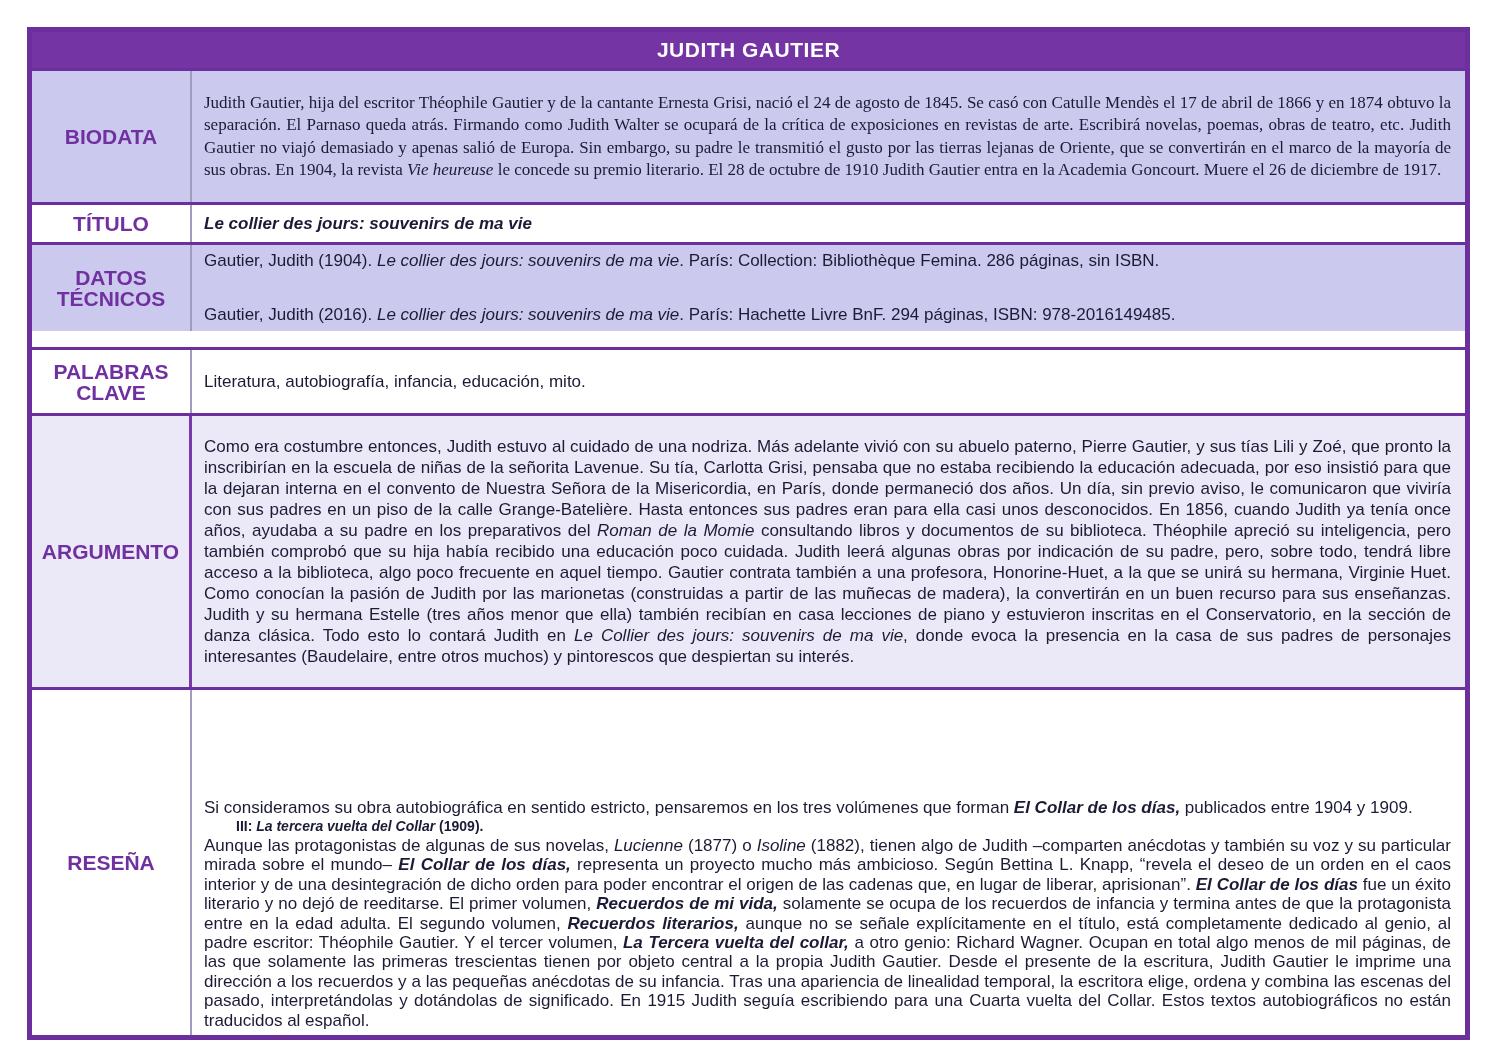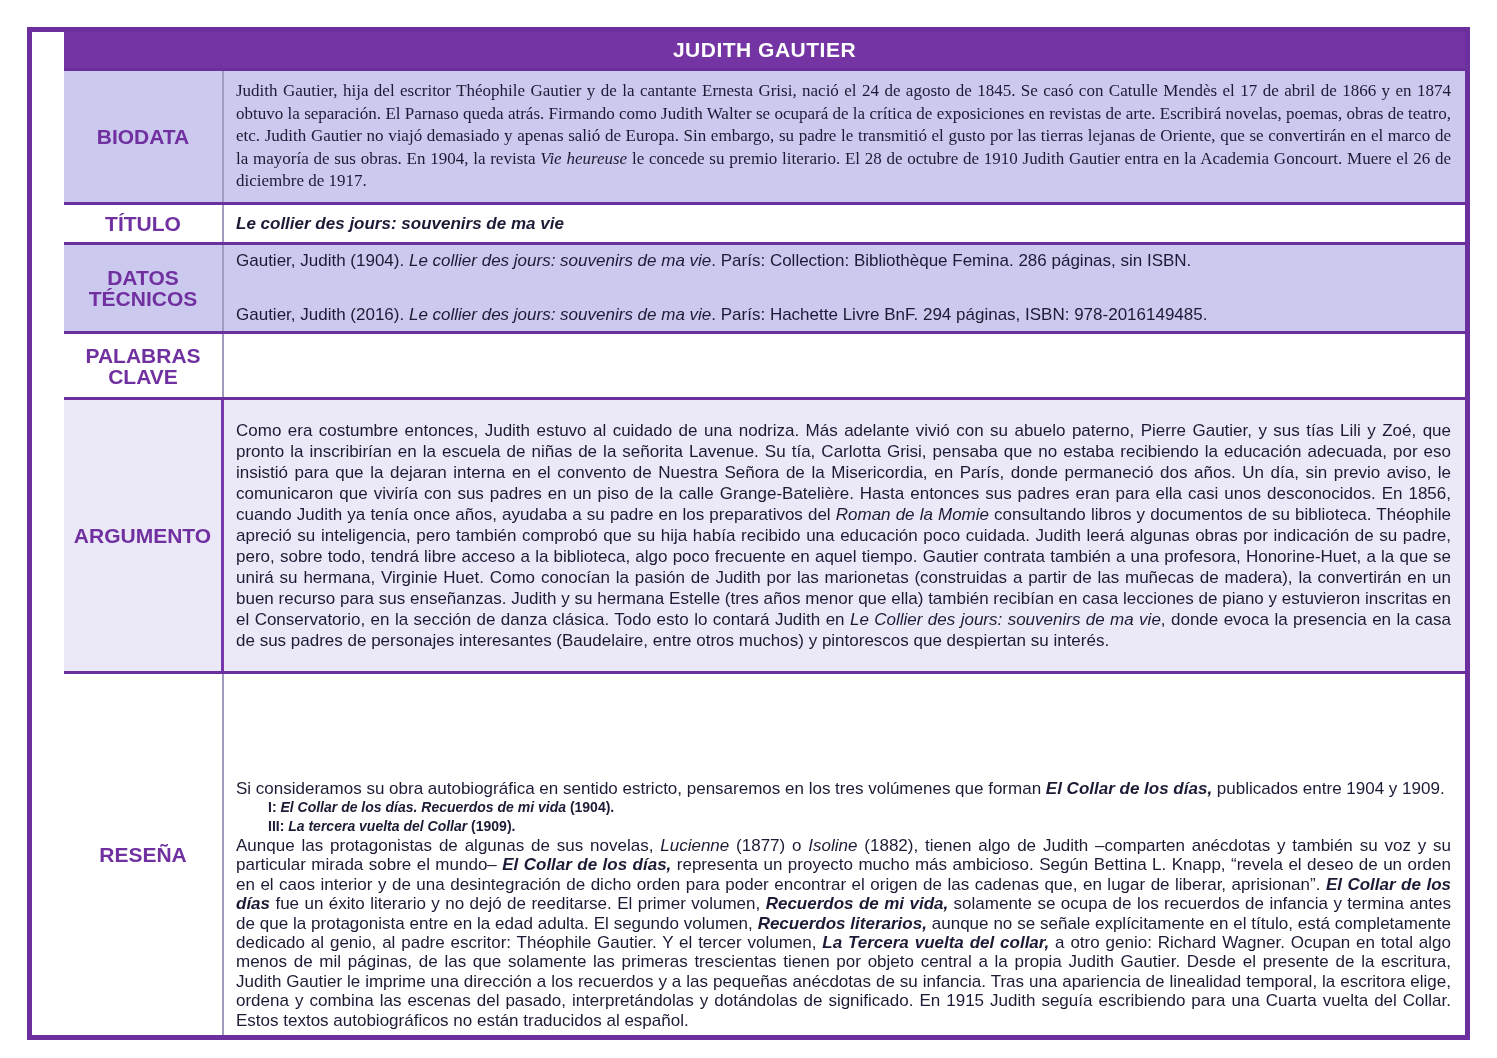--- a/index.html
+++ b/index.html
@@ -5,21 +5,20 @@
   * { box-sizing: border-box; margin: 0; padding: 0; }
   html, body { width: 1497px; height: 1058px; background: #ffffff; overflow: hidden; }
   body { font-family: "Liberation Sans", sans-serif; color: var(--text, #1b1b35); }
 
   .ficha {
     position: absolute; left: 27px; top: 27px;
     width: 1443px; height: 1013px;
     border: 5px solid var(--border, #6b2f9e);
     display: flex; flex-direction: column;
     background: #ffffff;
-    padding-left: 32px;
   }
   .header {
     flex: 0 0 36px;
     background: var(--header-bg, #7434a4);
     color: #ffffff;
     font-weight: bold; font-size: 21px; letter-spacing: .5px;
     display: flex; align-items: center; justify-content: center;
   }
   .row {
     display: flex;
@@ -49,21 +48,21 @@
 
   .shade-lavender { background: var(--lavender, #ccc9ee); }
   .shade-white    { background: #ffffff; }
   .shade-pale     { background: var(--pale, #ebe9f7); }
 
   .row-biodata   { min-height: 134px; }
   .row-biodata .content-cell { line-height: 22.4px; font-family: Liberation Serif, serif; }
   .row-titulo    { min-height: 40px; }
   .row-datos     { min-height: 64px; }
   .row-datos .content-cell { line-height: 22px; gap: 32px; }
-  .row-palabras  { min-height: 66px; }
+  .row-palabras  { min-height: 66px; margin-top: 16px; }
   .row-argumento { min-height: 274px; }
   .row-argumento .content-cell { line-height: 21px; }
   .row-argumento .label-cell { border-right: 3px solid #7838ac; }
   .row-resena    { flex: 1 1 auto; }
   .row-resena .content-cell { font-size: 17px; line-height: 19.4px; justify-content: flex-end; padding-top: 4px; }
 
   span.i  { font-style: italic; }
   span.b  { font-weight: bold; }
   span.bi { font-weight: bold; font-style: italic; }
   p.title { font-weight: bold; font-style: italic; }
@@ -87,27 +86,29 @@
       </div><div class="row shade-lavender row-datos">
         <div class="label-cell">DATOS
 TÉCNICOS</div>
         <div class="content-cell">
           <p class="nojust"><span>Gautier, Judith (1904). </span><span class="i">Le collier des jours: souvenirs de ma vie</span><span>. París: Collection: Bibliothèque Femina. 286 páginas, sin ISBN.</span></p>
           <p class="nojust"><span>Gautier, Judith (2016). </span><span class="i">Le collier des jours: souvenirs de ma vie</span><span>. París: Hachette Livre BnF. 294 páginas, ISBN: 978-2016149485.</span></p>
         </div>
       </div><div class="row shade-white row-palabras">
         <div class="label-cell">PALABRAS
 CLAVE</div>
+        <div class="content-cell">
+          <p class="nojust"><span>Literatura, autobiografía, infancia, educación, mito.</span></p>
+        </div>
       </div><div class="row shade-pale row-argumento">
         <div class="label-cell">ARGUMENTO</div>
         <div class="content-cell">
           <p><span>Como era costumbre entonces, Judith estuvo al cuidado de una nodriza. Más adelante vivió con su abuelo paterno, Pierre Gautier, y sus tías Lili y Zoé, que pronto la inscribirían en la escuela de niñas de la señorita Lavenue. Su tía, Carlotta Grisi, pensaba que no estaba recibiendo la educación adecuada, por eso insistió para que la dejaran interna en el convento de Nuestra Señora de la Misericordia, en París, donde permaneció dos años. Un día, sin previo aviso, le comunicaron que viviría con sus padres en un piso de la calle Grange-Batelière. Hasta entonces sus padres eran para ella casi unos desconocidos. En 1856, cuando Judith ya tenía once años, ayudaba a su padre en los preparativos del </span><span class="i">Roman de la Momie</span><span> consultando libros y documentos de su biblioteca. Théophile apreció su inteligencia, pero también comprobó que su hija había recibido una educación poco cuidada. Judith leerá algunas obras por indicación de su padre, pero, sobre todo, tendrá libre acceso a la biblioteca, algo poco frecuente en aquel tiempo. Gautier contrata también a una profesora, Honorine-Huet, a la que se unirá su hermana, Virginie Huet. Como conocían la pasión de Judith por las marionetas (construidas a partir de las muñecas de madera), la convertirán en un buen recurso para sus enseñanzas. Judith y su hermana Estelle (tres años menor que ella) también recibían en casa lecciones de piano y estuvieron inscritas en el Conservatorio, en la sección de danza clásica. Todo esto lo contará Judith en </span><span class="i">Le Collier des jours: souvenirs de ma vie</span><span>, donde evoca la presencia en la casa de sus padres de personajes interesantes (Baudelaire, entre otros muchos) y pintorescos que despiertan su interés.</span></p>
         </div>
       </div><div class="row shade-white row-resena">
         <div class="label-cell">RESEÑA</div>
         <div class="content-cell">
           <p><span>Si consideramos su obra autobiográfica en sentido estricto, pensaremos en los tres volúmenes que forman </span><span class="bi">El Collar de los días,</span><span> publicados entre 1904 y 1909.</span></p>
-          <p class="list"><span class="b">I: </span><span class="bi">El Collar de los días. Recuerdos de mi vida</span><span class="b"> (1904).</span></p>
           <p class="list"><span class="b">III: </span><span class="bi">La tercera vuelta del Collar</span><span class="b"> (1909).</span></p>
           <p><span>Aunque las protagonistas de algunas de sus novelas, </span><span class="i">Lucienne</span><span> (1877) o </span><span class="i">Isoline</span><span> (1882), tienen algo de Judith –comparten anécdotas y también su voz y su particular mirada sobre el mundo– </span><span class="bi">El Collar de los días,</span><span> representa un proyecto mucho más ambicioso. Según Bettina L. Knapp, “revela el deseo de un orden en el caos interior y de una desintegración de dicho orden para poder encontrar el origen de las cadenas que, en lugar de liberar, aprisionan”. </span><span class="bi">El Collar de los días</span><span> fue un éxito literario y no dejó de reeditarse. El primer volumen, </span><span class="bi">Recuerdos de mi vida,</span><span> solamente se ocupa de los recuerdos de infancia y termina antes de que la protagonista entre en la edad adulta. El segundo volumen, </span><span class="bi">Recuerdos literarios,</span><span> aunque no se señale explícitamente en el título, está completamente dedicado al genio, al padre escritor: Théophile Gautier. Y el tercer volumen, </span><span class="bi">La Tercera vuelta del collar,</span><span> a otro genio: Richard Wagner. Ocupan en total algo menos de mil páginas, de las que solamente las primeras trescientas tienen por objeto central a la propia Judith Gautier. Desde el presente de la escritura, Judith Gautier le imprime una dirección a los recuerdos y a las pequeñas anécdotas de su infancia. Tras una apariencia de linealidad temporal, la escritora elige, ordena y combina las escenas del pasado, interpretándolas y dotándolas de significado. En 1915 Judith seguía escribiendo para una Cuarta vuelta del Collar. Estos textos autobiográficos no están traducidos al español.</span></p>
         </div>
       </div></div>
 </div>
 
 </body></html>

